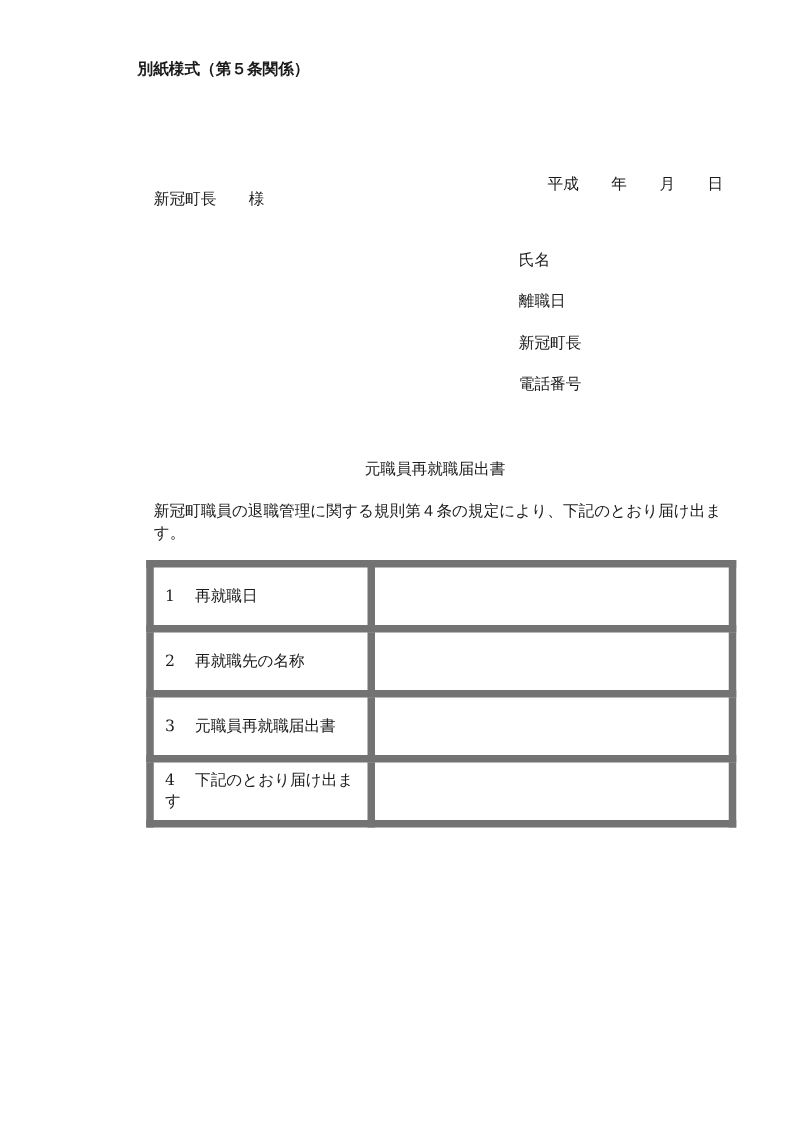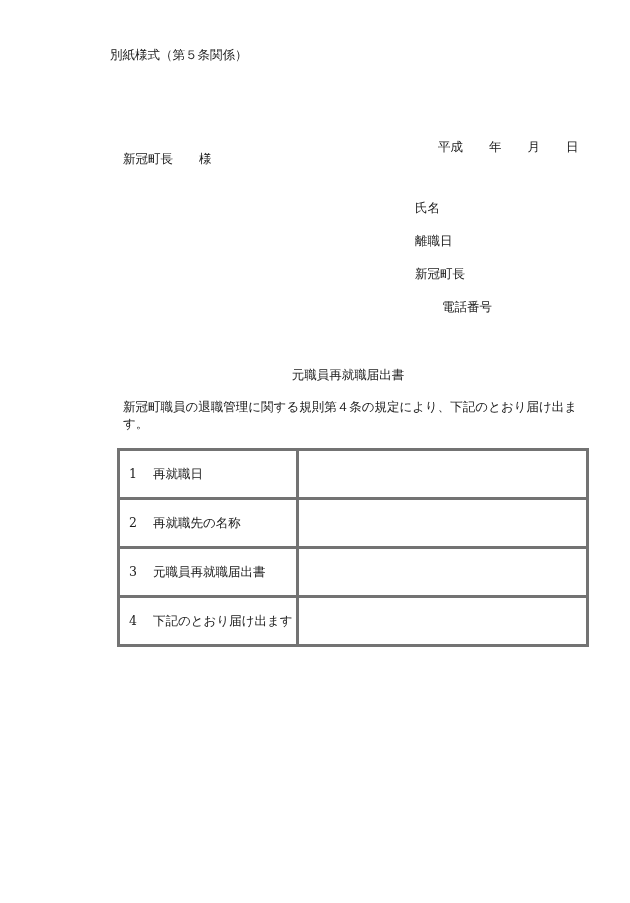--- a/index.html
+++ b/index.html
@@ -2,41 +2,41 @@
 <html><head>
   <meta charset="utf-8">
   <style>
     html, body { margin: 0; padding: 0; background: #ffffff; }
     body {
       width: 630px; height: 903px; position: relative; overflow: hidden;
       font-family: "DejaVu Serif", "Liberation Serif", serif;
       color: #1a1a1a; font-size: 12.5px;
     }
     .abs { position: absolute; white-space: nowrap; }
-    #form-label { left: 110px; top: 47px; }
+    #form-label { left: 110px; top: 47px; font-weight: bold; }
     #date-line { left: 438px; top: 99px; }
     #date-line span { display: inline-block; margin-top: 40px; }
     #date-era { margin-right: 26px; }
     #date-year { margin-right: 26px; }
     #date-month { margin-right: 26px; }
     #addressee { left: 123px; top: 151px; }
     #addressee .honorific { margin-left: 26px; }
     .applicant-field { left: 415px; font-family: Liberation Mono, monospace; }
     #field-name { top: 200px; }
     #field-retire { top: 233px; }
     #field-position { top: 266px; }
-    #field-phone { top: 299px; margin-left: 27px; }
+    #field-phone { top: 299px; }
     #doc-title { left: 0; width: 630px; text-align: center; top: 367px; padding-left: 66px; box-sizing: border-box; }
-    #body-text { left: 123px; top: 400px; width: 472px; white-space: normal; line-height: 17px; font-family: Liberation Mono, monospace; }
+    #body-text { left: 123px; top: 400px; width: 472px; white-space: normal; line-height: 17px; }
     #record-table {
       position: absolute; left: 117px; top: 448px;
       border-collapse: collapse; width: 472px;
     }
     #record-table td {
-      border: 3px solid #737373; height: 46px; padding: 0; vertical-align: middle;
+      border: 6px solid #737373; height: 46px; padding: 0; vertical-align: middle;
     }
     #record-table td.label-cell { width: 181px; padding-left: 9px; box-sizing: border-box; }
     #record-table td.value-cell { width: 290px; }
     .item-no { display: inline-block; width: 24px; }
   </style>
 </head>
 <body>
 
 <div id="form-label" class="abs">別紙様式（第５条関係）</div>
 

